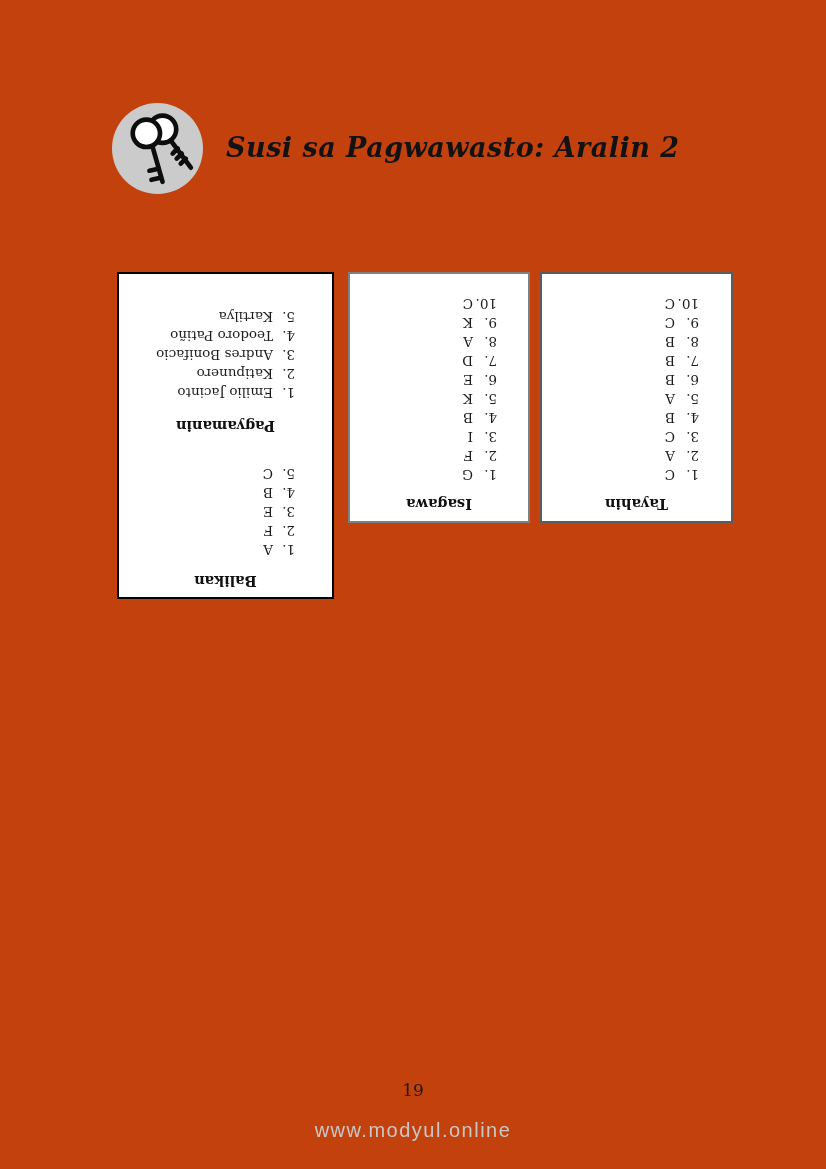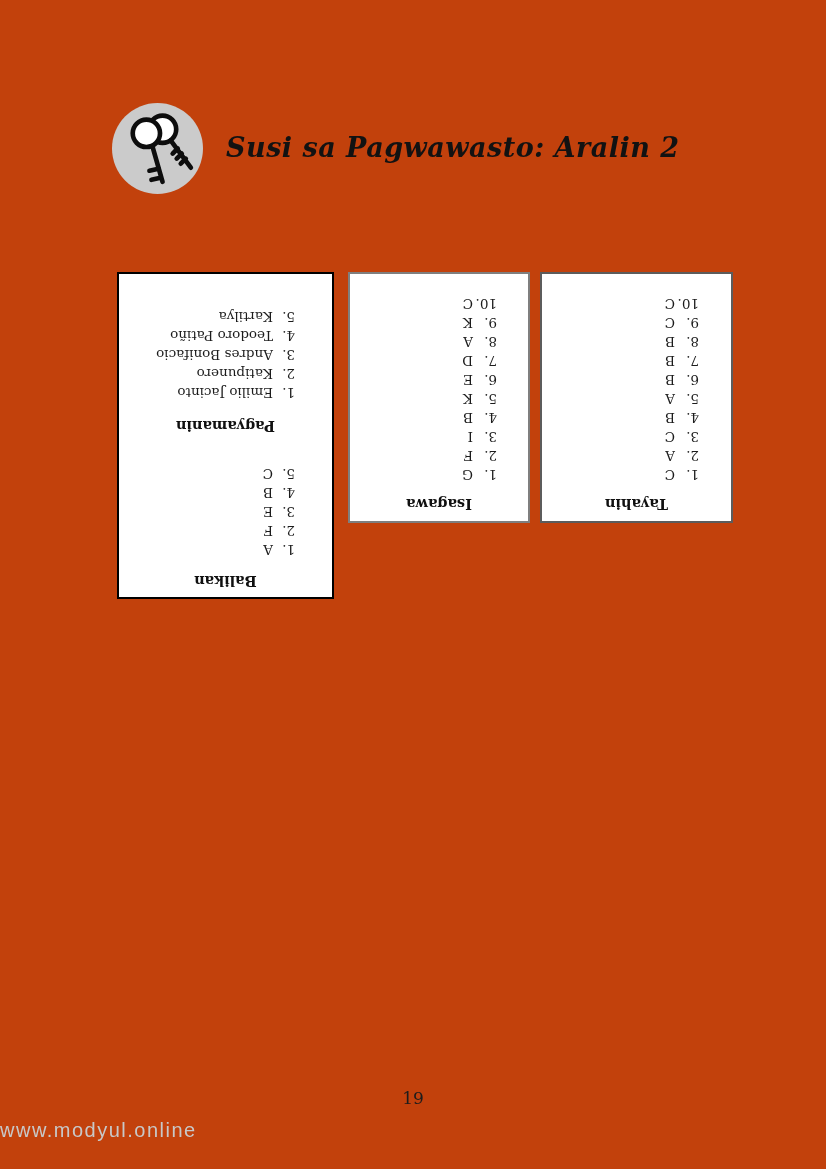--- a/index.html
+++ b/index.html
@@ -72,26 +72,26 @@
   #box-isagawa .num, #box-tayahin .num { width: 24px; }
 
   
   .page-number {
     position: absolute;
     left: 0; right: 0;
     top: 1080px;
     text-align: center;
     font-size: 17px;
     color: #1c1c1c;
-    margin-top: 8px;
   }
   .watermark {
     position: absolute;
     left: 0; right: 0;
     top: 1119px;
+    text-align: center;
     font-family: "Liberation Sans", sans-serif;
     font-size: 20px;
     letter-spacing: 1.5px;
     color: #c8c8c8;
   }
 </style>
 </head>
 <body>
 
 <div class="page">

